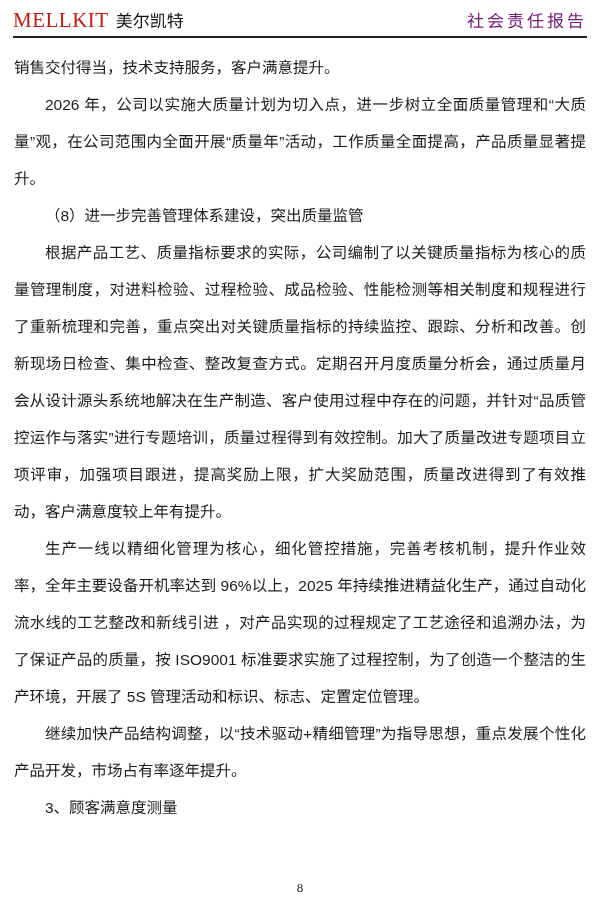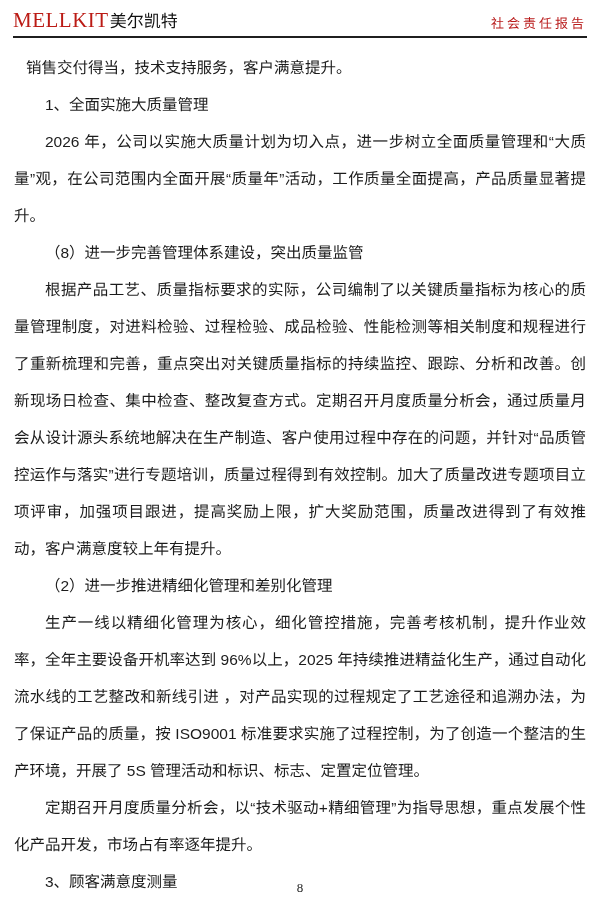--- a/index.html
+++ b/index.html
@@ -28,43 +28,43 @@
   .logo-latin {
     font-family: "Liberation Serif", "DejaVu Serif", serif;
     font-size: 21px;
     letter-spacing: 0.5px;
     font-weight: 400;
   }
   .logo-cn {
     font-family: "Liberation Serif", "DejaVu Serif", serif;
     font-size: 17px;
     color: #111111;
-    margin-left: 1px;
+    margin-left: 7px;
   }
   .doc-title {
     font-family: "Liberation Serif", "DejaVu Serif", serif;
-    font-size: 13px;
+    font-size: 17px;
     letter-spacing: 3px;
-    color: #b91c1c;
+    color: #701a75;
     padding-bottom: 1px;
     text-align: right;
   }
   
   .content {
     margin: 0 14px;
     padding-top: 11px;
   }
   .content p {
     font-size: 15.5px;
     line-height: 37px;
     text-align: justify;
     text-indent: 2em;
     color: #1c1c1c;
   }
-  .content p.no-indent { text-indent: 0; margin-left: 12px; }
+  .content p.no-indent { text-indent: 0; }
   
   .footer {
     position: absolute;
     bottom: 8px;
     left: 0;
     width: 100%;
     text-align: center;
   }
   .page-number {
     font-family: "Liberation Serif", "DejaVu Serif", serif;
@@ -80,27 +80,25 @@
   <div class="header">
     <div class="logo">
       <span class="logo-latin" style="color: rgb(187, 27, 21);">MELLKIT</span>
       <span class="logo-cn">美尔凯特</span>
     </div>
     <div class="doc-title">社会责任报告</div>
   </div>
 
   <div class="content">
     <p class="no-indent">销售交付得当，技术支持服务，客户满意提升。</p>
-    <p>1、全面实施大质量管理</p>
     <p>2026 年，公司以实施大质量计划为切入点，进一步树立全面质量管理和“大质量”观，在公司范围内全面开展“质量年”活动，工作质量全面提高，产品质量显著提升。</p>
     <p>（8）进一步完善管理体系建设，突出质量监管</p>
     <p>根据产品工艺、质量指标要求的实际，公司编制了以关键质量指标为核心的质量管理制度，对进料检验、过程检验、成品检验、性能检测等相关制度和规程进行了重新梳理和完善，重点突出对关键质量指标的持续监控、跟踪、分析和改善。创新现场日检查、集中检查、整改复查方式。定期召开月度质量分析会，通过质量月会从设计源头系统地解决在生产制造、客户使用过程中存在的问题，并针对“品质管控运作与落实”进行专题培训，质量过程得到有效控制。加大了质量改进专题项目立项评审，加强项目跟进，提高奖励上限，扩大奖励范围，质量改进得到了有效推动，客户满意度较上年有提升。</p>
-    <p>（2）进一步推进精细化管理和差别化管理</p>
     <p>生产一线以精细化管理为核心，细化管控措施，完善考核机制，提升作业效率，全年主要设备开机率达到 96%以上，2025 年持续推进精益化生产，通过自动化流水线的工艺整改和新线引进 ，对产品实现的过程规定了工艺途径和追溯办法，为了保证产品的质量，按 ISO9001 标准要求实施了过程控制，为了创造一个整洁的生产环境，开展了 5S 管理活动和标识、标志、定置定位管理。</p>
-    <p>定期召开月度质量分析会，以“技术驱动+精细管理”为指导思想，重点发展个性化产品开发，市场占有率逐年提升。</p>
+    <p>继续加快产品结构调整，以“技术驱动+精细管理”为指导思想，重点发展个性化产品开发，市场占有率逐年提升。</p>
     <p>3、顾客满意度测量</p>
   </div>
 
   <div class="footer">
     <span class="page-number">8</span>
   </div>
 
 </div>
 
 </body></html>

